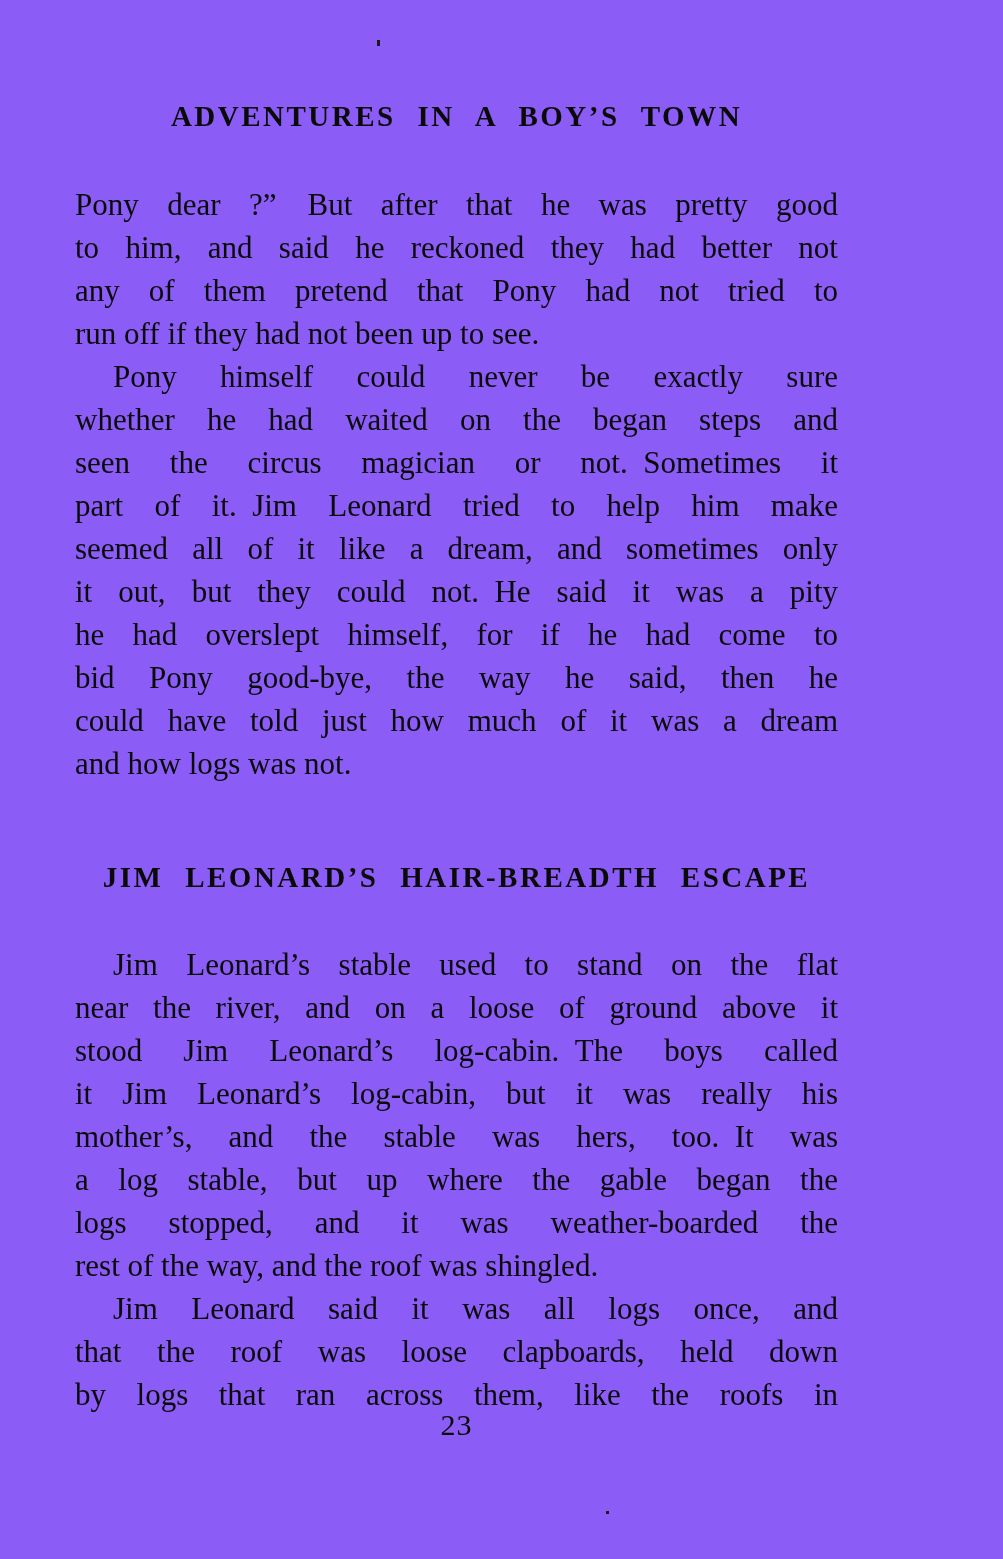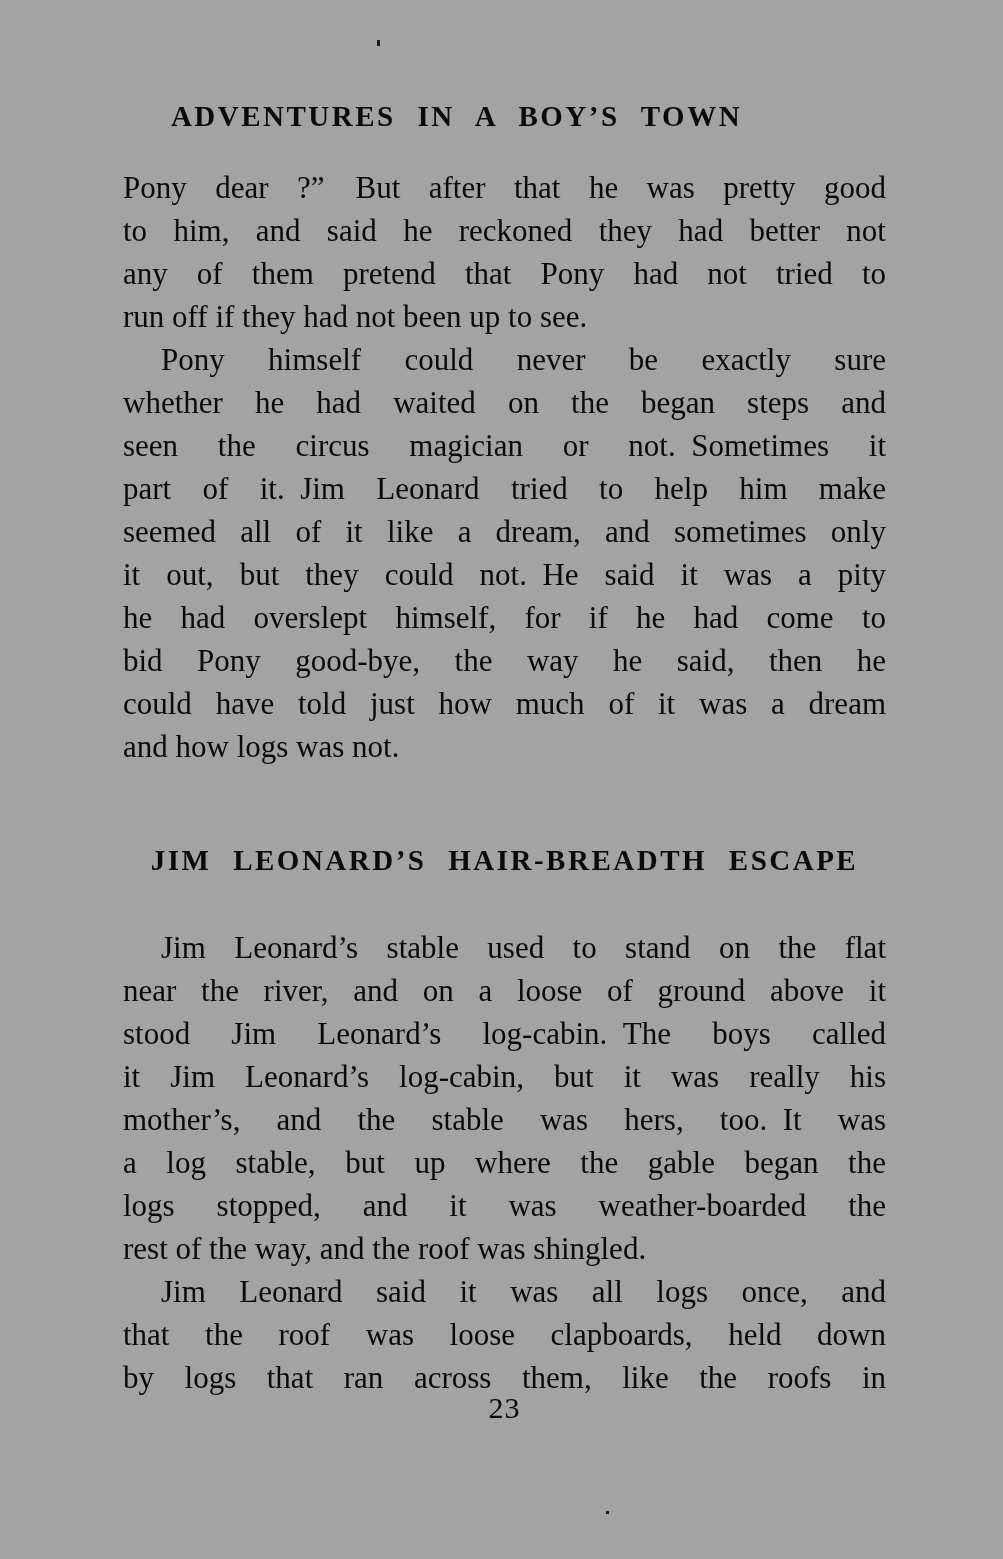--- a/index.html
+++ b/index.html
@@ -4,44 +4,43 @@
 <style>
   html, body {
     margin: 0;
     padding: 0;
     background: #ffffff;
   }
   .page {
     position: relative;
     width: 1003px;
     height: 1559px;
-    background: #a3a3a3;
+    background: #8b5cf6;
     overflow: hidden;
     font-family: "Liberation Serif", "DejaVu Serif", serif;
     color: #0a0a0a;
   }
   .running-header {
     position: absolute;
     top: 98px;
     left: 75px;
     width: 763px;
     text-align: center;
     font-size: 29px;
     font-weight: 700;
     letter-spacing: 2.5px;
     word-spacing: 12px;
     line-height: 36px;
     white-space: nowrap;
   }
   .text-col {
     position: absolute;
     left: 75px;
-    top: 166px;
+    top: 183px;
     width: 763px;
-    margin-left: 48px;
   }
   .para {
     margin: 0;
     padding: 0;
   }
   .line {
     display: block;
     font-size: 31px;
     line-height: 43px;
     text-align: justify;

